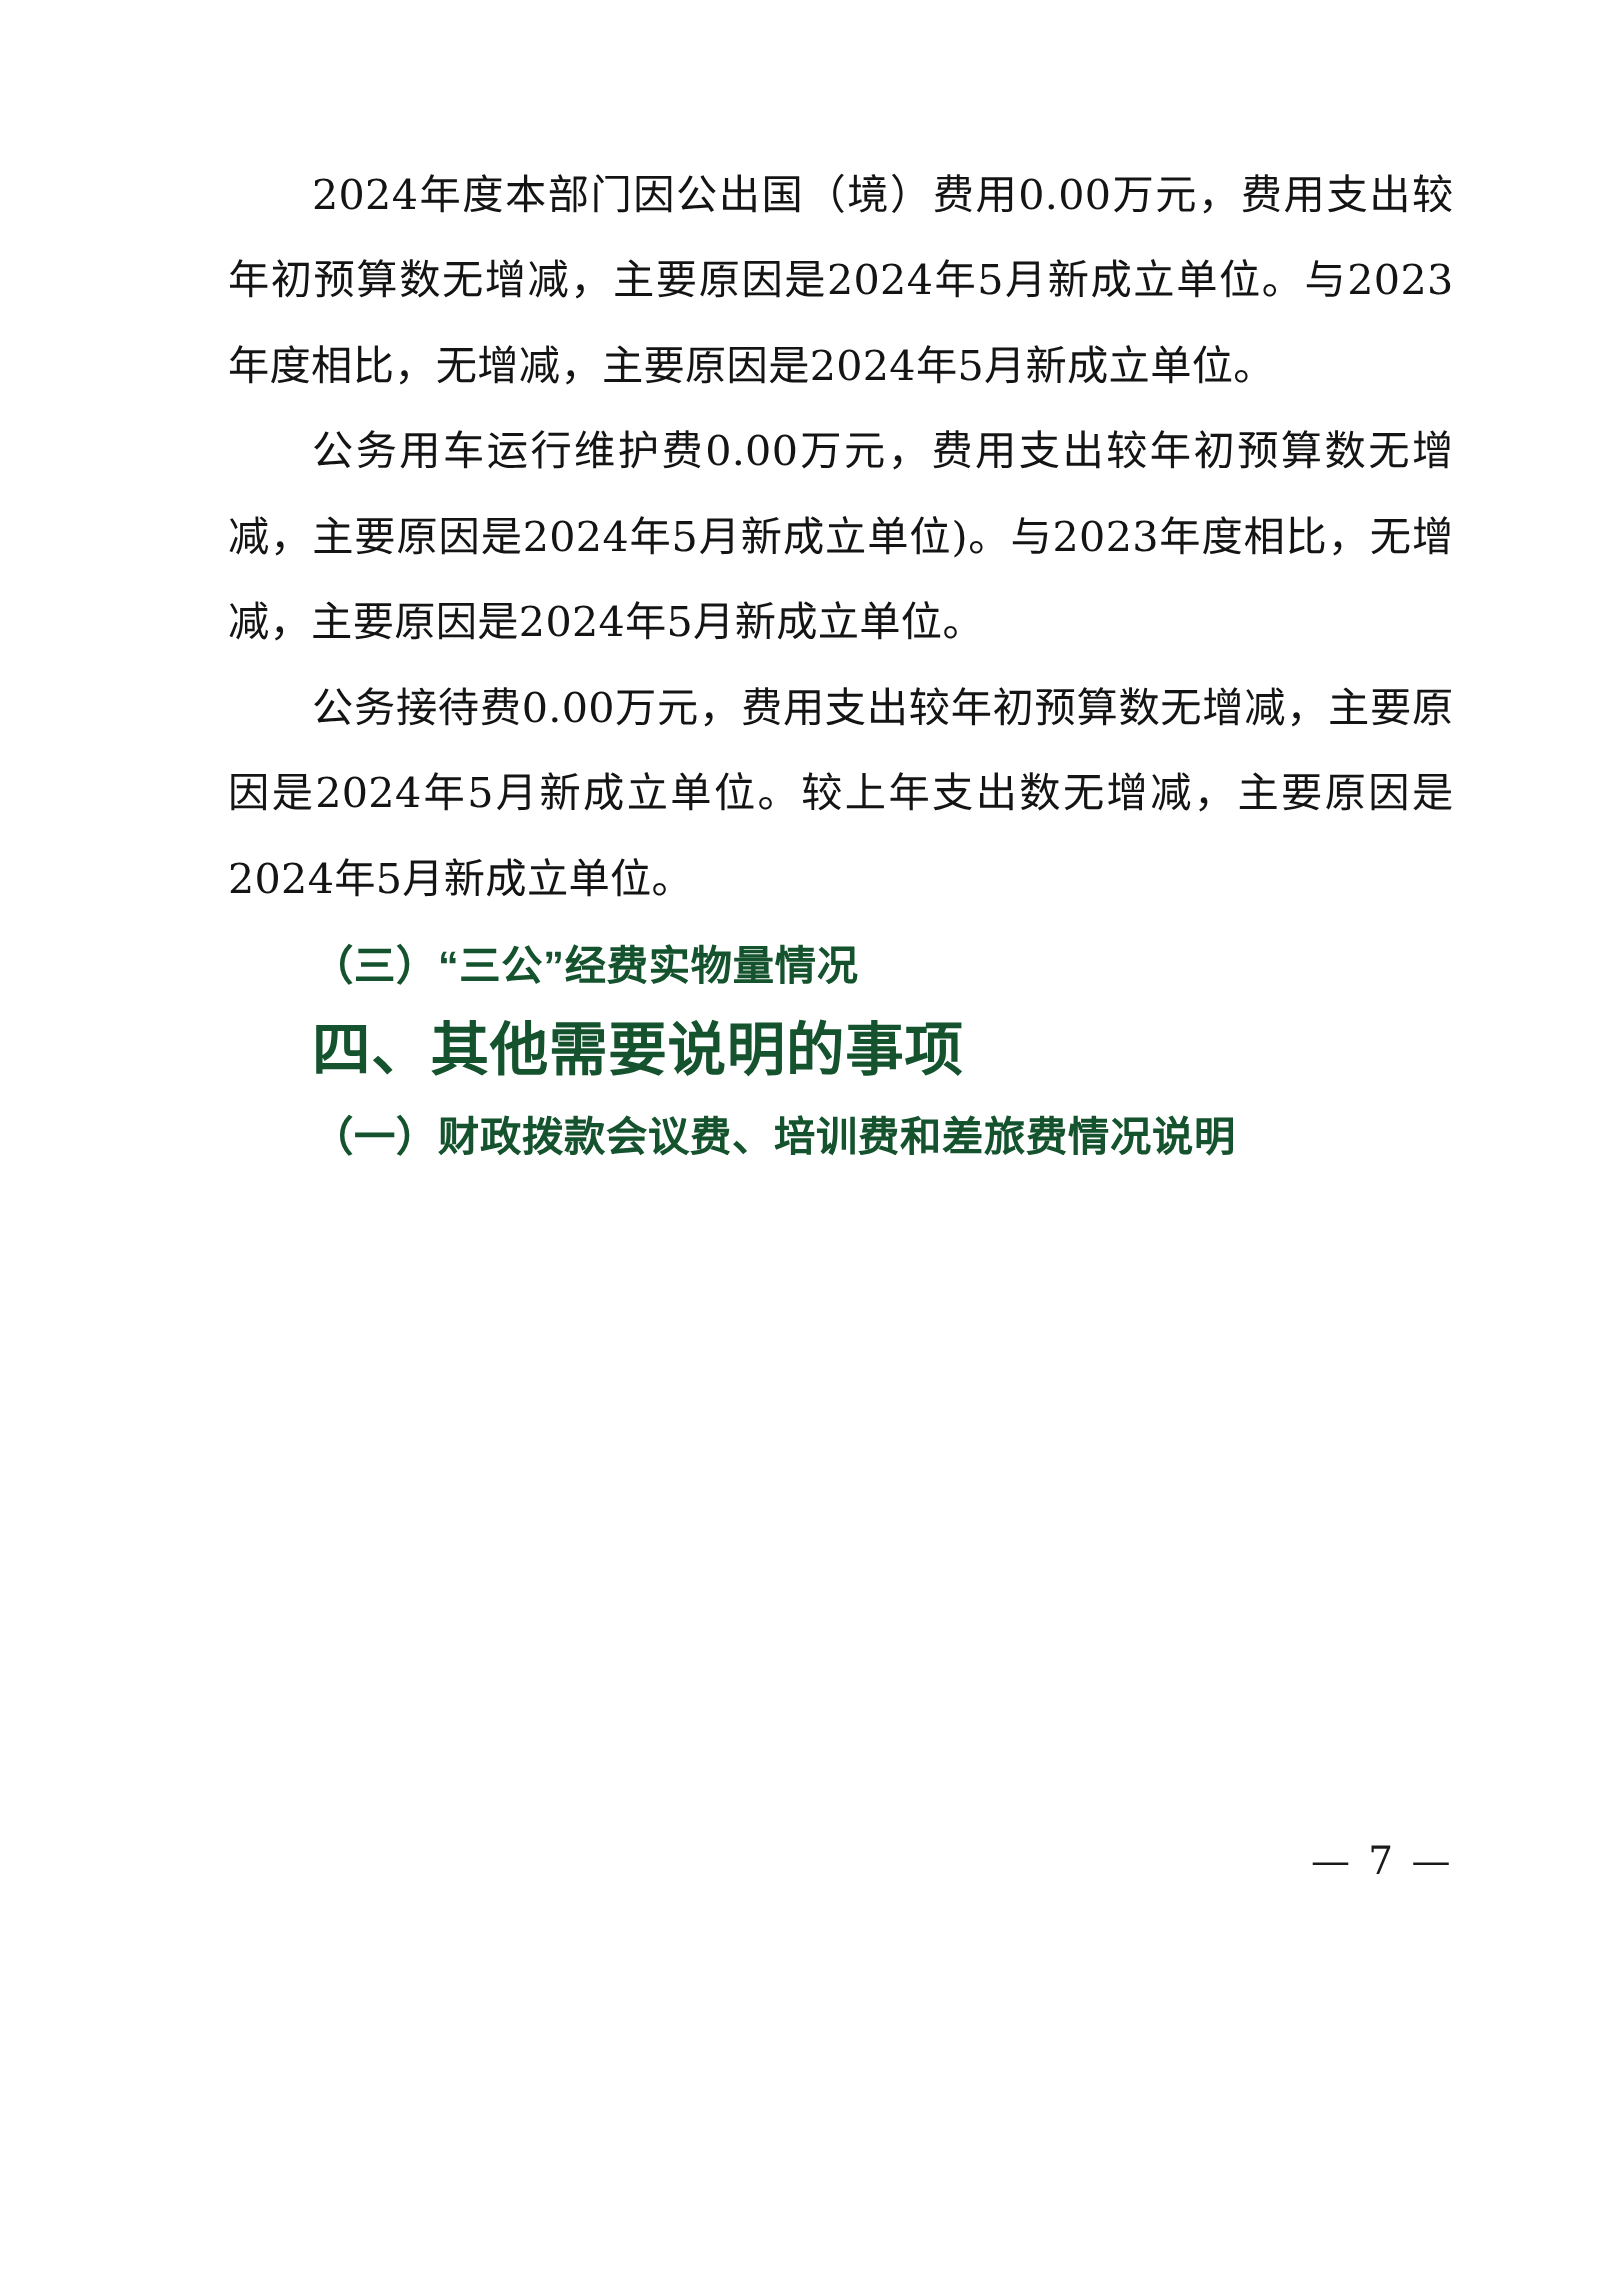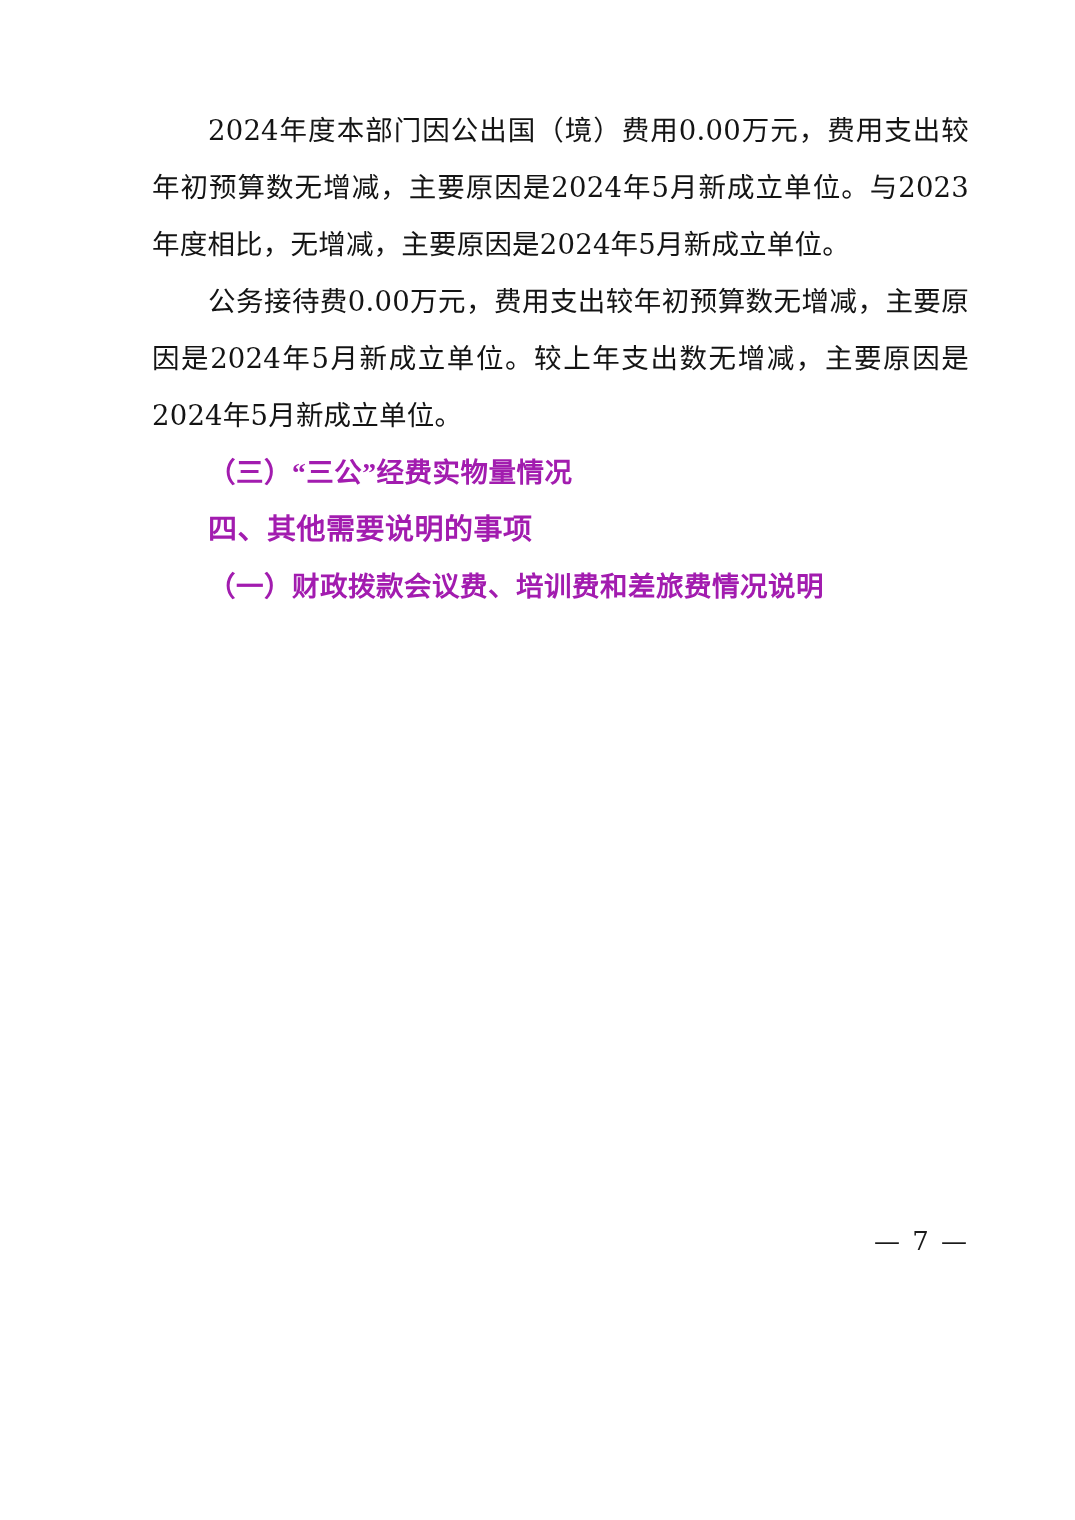--- a/index.html
+++ b/index.html
@@ -34,46 +34,47 @@
   p.para {
     margin: 0 0 0 0;
     text-indent: 56px;
   }
   h2.heading, h3.subheading {
     margin: 0;
     font-size: 27.5px;
     line-height: 57px;
     font-weight: bold;
     text-indent: 56px;
-    font-family: Liberation Serif, serif;
+    font-family: Liberation Sans, sans-serif;
     letter-spacing: 0.5px;
-    color: #a21caf;
+    color: #14532d;
   }
   h2.heading {
-    font-size: 29px;
+    font-size: 39px;
   }
   .page-number {
     position: absolute;
     left: 0;
     right: 122px;
     bottom: 88px;
     text-align: right;
     font-size: 26px;
     color: #1a1a1a;
     font-family: "DejaVu Serif", "Liberation Serif", serif;
     letter-spacing: 2px;
   }
 </style>
 </head>
 <body>
 
 <div class="page">
   <div class="doc-body">
 
     <p class="para">2024年度本部门因公出国（境）费用0.00万元，费用支出较年初预算数无增减，主要原因是2024年5月新成立单位。与2023年度相比，无增减，主要原因是2024年5月新成立单位。</p>
+    <p class="para">公务用车运行维护费0.00万元，费用支出较年初预算数无增减，主要原因是2024年5月新成立单位)。与2023年度相比，无增减，主要原因是2024年5月新成立单位。</p>
     <p class="para">公务接待费0.00万元，费用支出较年初预算数无增减，主要原因是2024年5月新成立单位。较上年支出数无增减，主要原因是2024年5月新成立单位。</p>
     <h3 class="subheading">（三）“三公”经费实物量情况</h3>
     <h2 class="heading">四、其他需要说明的事项</h2>
     <h3 class="subheading">（一）财政拨款会议费、培训费和差旅费情况说明</h3>
 
   </div>
   <div class="page-number">— 7 —</div>
 </div>
 
 </body></html>

